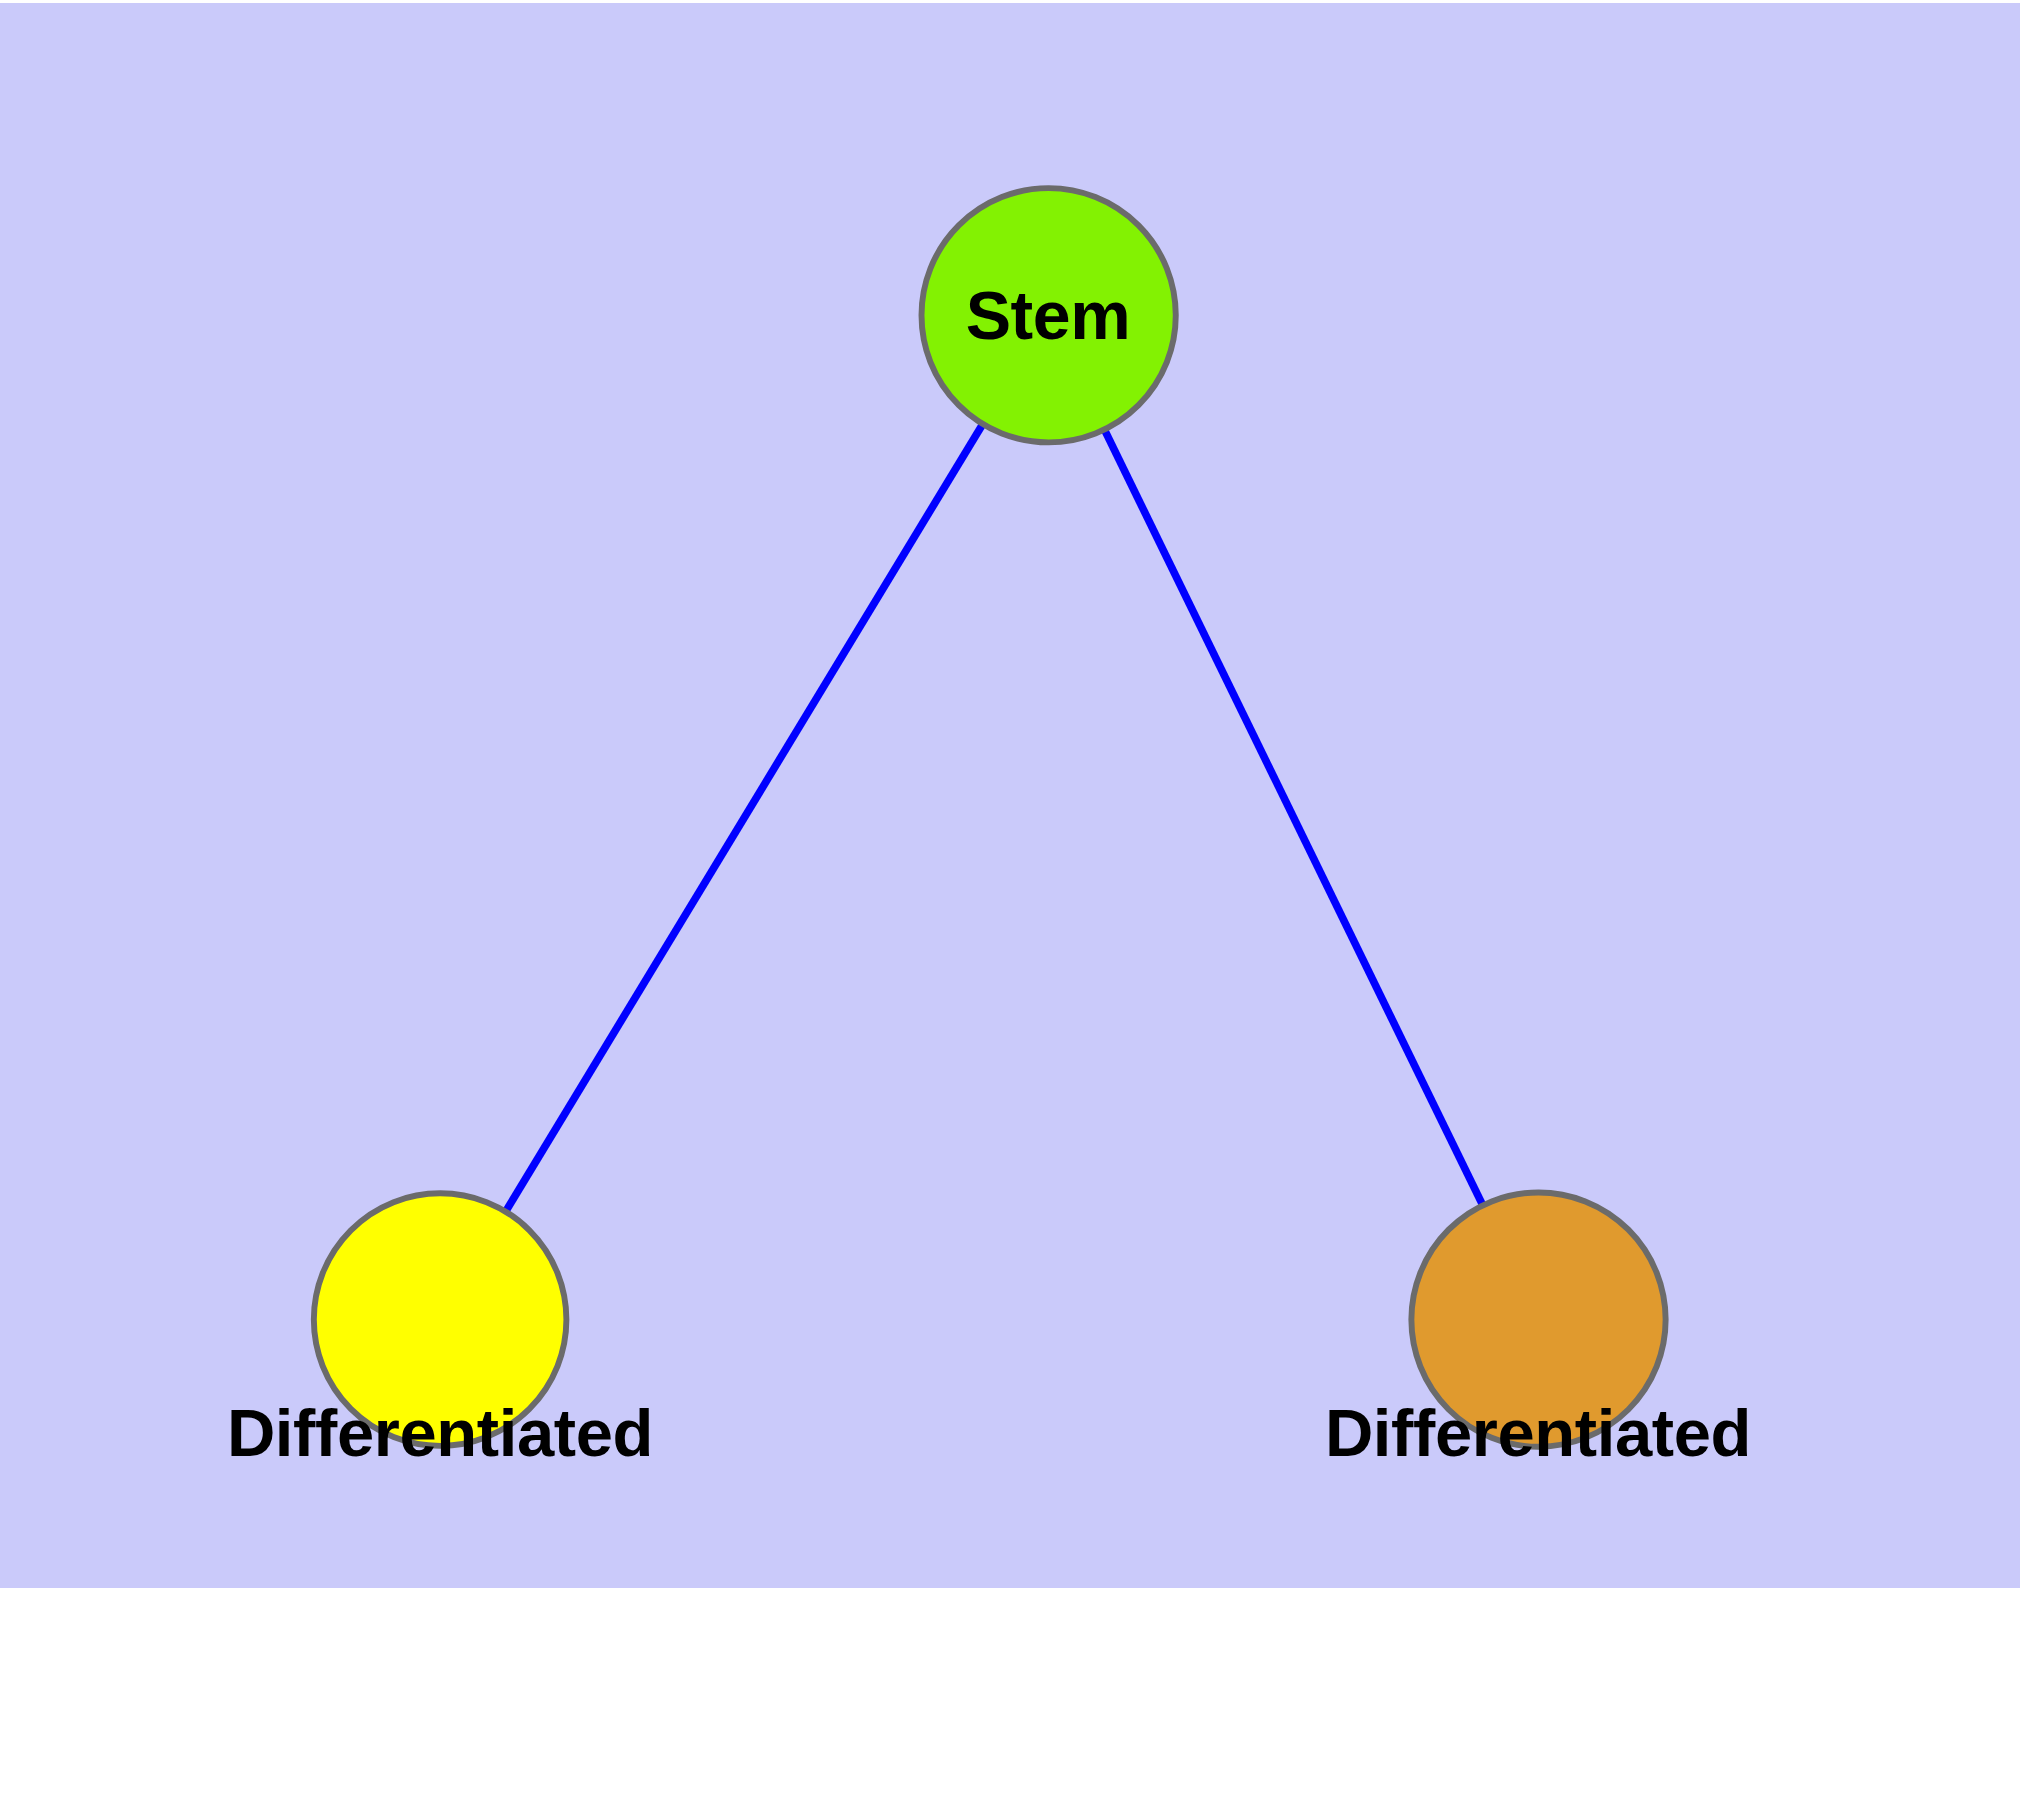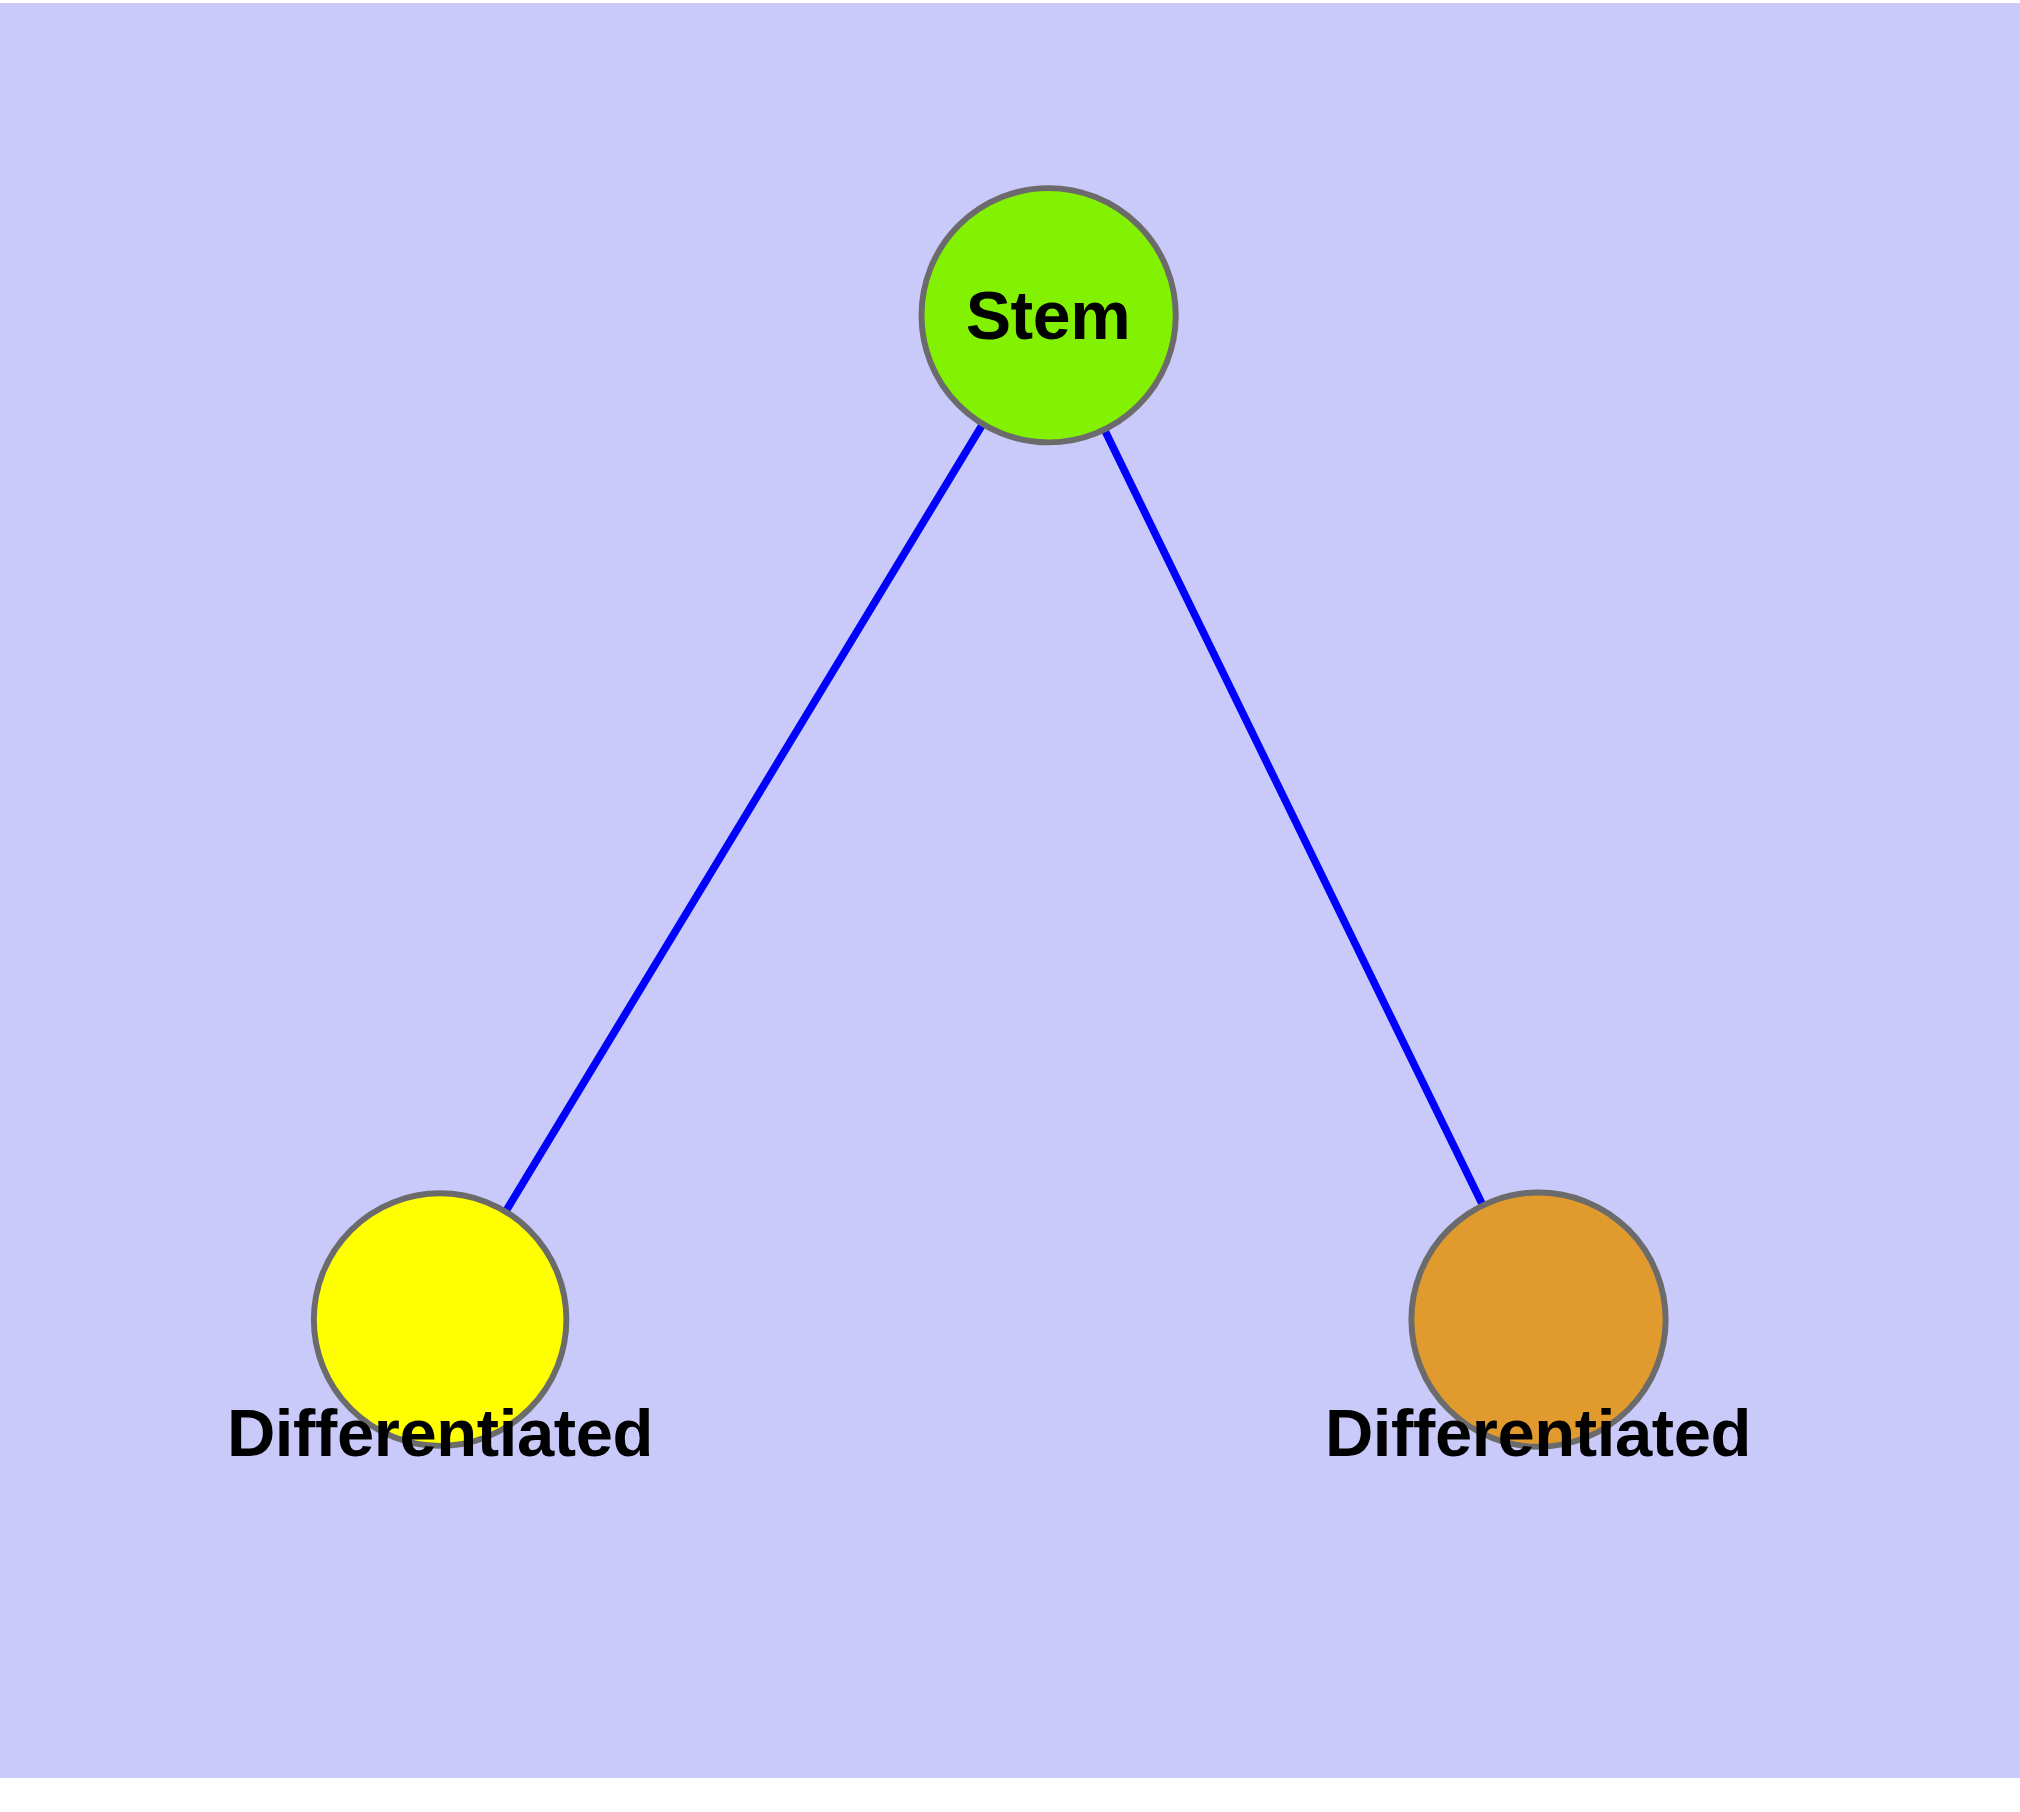--- a/index.html
+++ b/index.html
@@ -4,21 +4,21 @@
 <title>Cell Differentiation Graph</title>
 <style>
   html, body {
     margin: 0;
     padding: 0;
     background: #ffffff;
   }
   #canvas {
     position: relative;
     width: 2021px;
-    height: 1778px;
+    height: 1588px;
     overflow: hidden;
     font-family: "Liberation Sans", "DejaVu Sans", sans-serif;
   }
   #bg-rect {
     position: absolute;
     left: 0;
     top: 2.5px;
     width: 2021px;
     height: 1810px;
     background: #cacafa;

